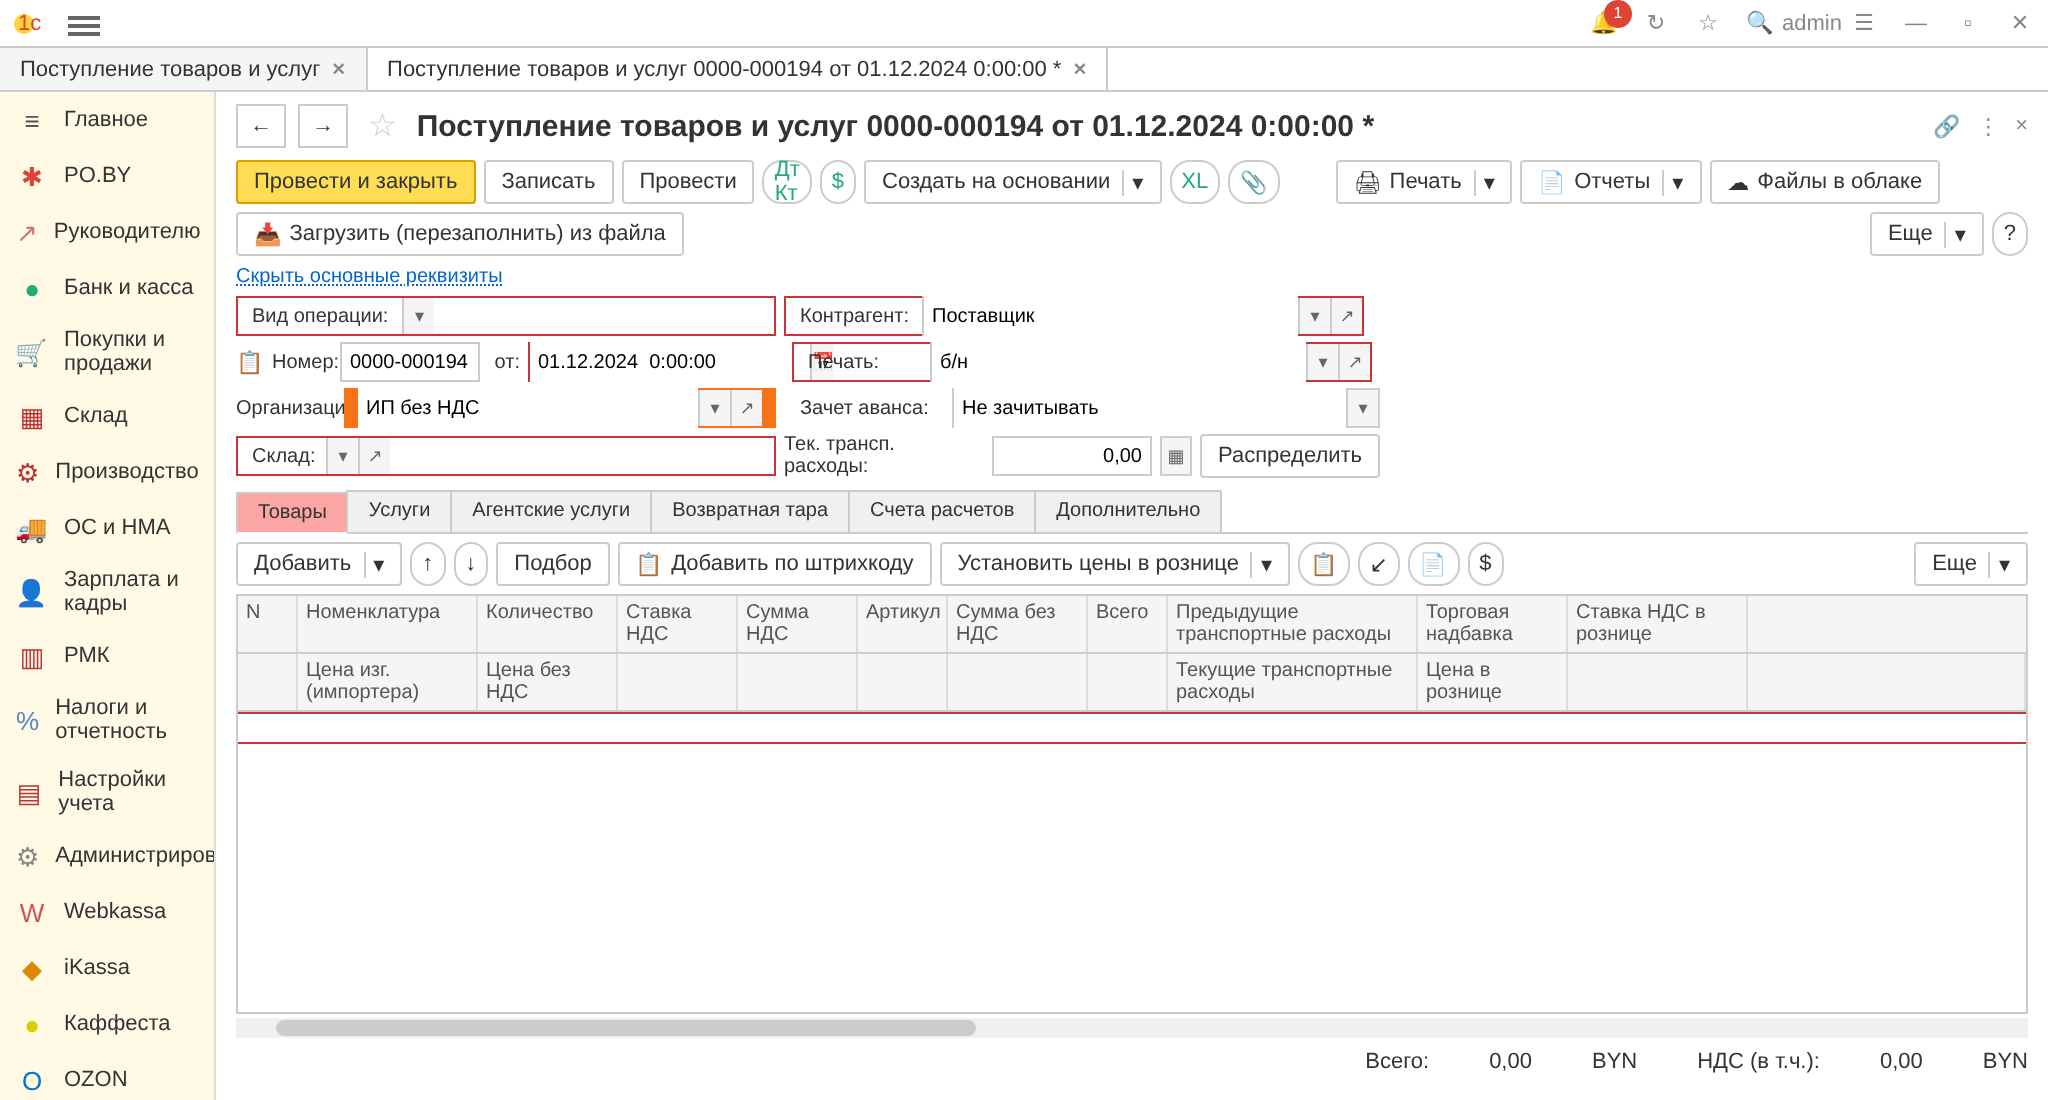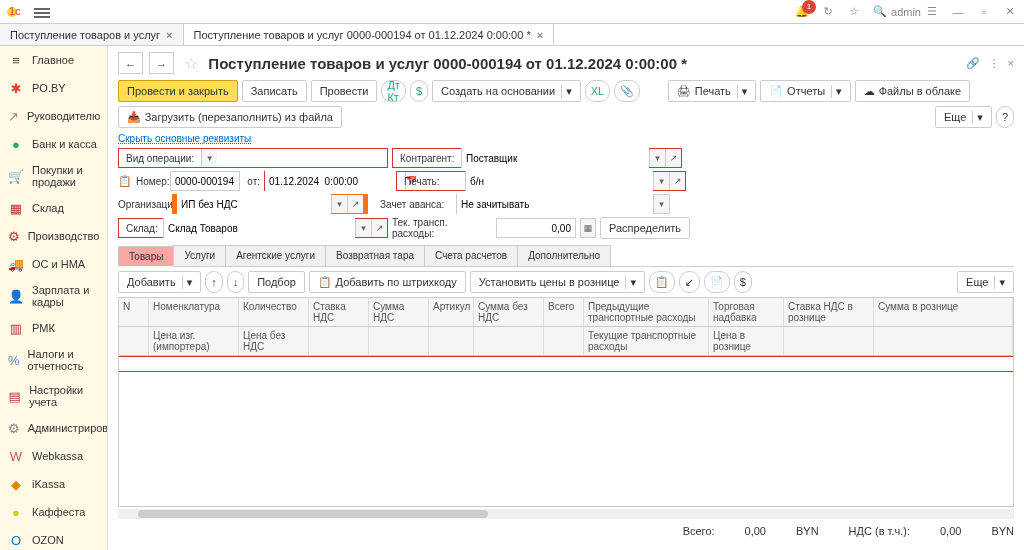--- a/index.html
+++ b/index.html
@@ -244,37 +244,36 @@
         <div class="red-box field-group" style="width:290px">
           <span class="lbl-box" style="width:68px">Печать:</span>
           <input class="inp" style="border-top: none; border-right: none; border-bottom: none; border-image: initial; border-left: 1px solid rgb(204, 204, 204); flex: 1 1 0%;" value="б/н">
           <span class="sel-btn">▾</span>
           <span class="sel-btn">↗</span>
         </div>
       </div>
 
       <div class="form-row">
         <span class="fld-label" style="width:50px">Организация:</span>
-        <div class="field-group" style="border:5px solid #f97316;width:196px">
+        <div class="field-group" style="border:7px solid #f97316;width:216px">
           <input class="inp" style="border: none; flex: 1 1 0%;" value="ИП без НДС">
           <span class="sel-btn">▾</span>
           <span class="sel-btn">↗</span>
         </div>
         <div style="width:4px"></div>
         <span class="fld-label" style="width:72px">Зачет аванса:</span>
         <div class="field-group" style="border:1px solid #ccc;width:214px">
            <input class="inp" style="border: none; flex: 1 1 0%;" value="Не зачитывать">
            <span class="sel-btn">▾</span>
         </div>
       </div>
 
       <div class="form-row">
         <div class="red-box left-col field-group">
           <span class="lbl-box" style="width:44px">Склад:</span>
-          <input class="inp" style="border-top: none; border-right: none; border-bottom: none; border-image: initial; border-left: 1px solid rgb(204, 204, 204); flex: 1 1 0%;" value="Склад Товаров">
           <span class="sel-btn">▾</span>
           <span class="sel-btn">↗</span>
         </div>
         <span class="fld-label" style="width:100px">Тек. трансп. расходы:</span>
         <input class="inp" style="width: 80px; text-align: right;" value="0,00">
         <span class="sel-btn" style="border:1px solid #ccc;height:20px">▦</span>
         <div class="btn">
             <span>Распределить</span>
           </div>
       </div>
@@ -323,21 +322,20 @@
         <div class="gh" style="width:90px">Номенклатура</div>
         <div class="gh" style="width:70px">Количество</div>
         <div class="gh" style="width:60px">Ставка НДС</div>
         <div class="gh" style="width:60px">Сумма НДС</div>
         <div class="gh" style="width:45px">Артикул</div>
         <div class="gh" style="width:70px">Сумма без НДС</div>
         <div class="gh" style="width:40px">Всего</div>
         <div class="gh" style="width:125px">Предыдущие транспортные расходы</div>
         <div class="gh" style="width:75px">Торговая надбавка</div>
         <div class="gh" style="width:90px">Ставка НДС в рознице</div>
-        <div class="gh" style="flex:1">Сумма в рознице</div>
       </div>
       <div class="grid-head2">
         <div class="gh" style="width:30px"></div>
         <div class="gh" style="width:90px">Цена изг. (импортера)</div>
         <div class="gh" style="width:70px">Цена без НДС</div>
         <div class="gh" style="width:60px"></div>
         <div class="gh" style="width:60px"></div>
         <div class="gh" style="width:45px"></div>
         <div class="gh" style="width:70px"></div>
         <div class="gh" style="width:40px"></div>

